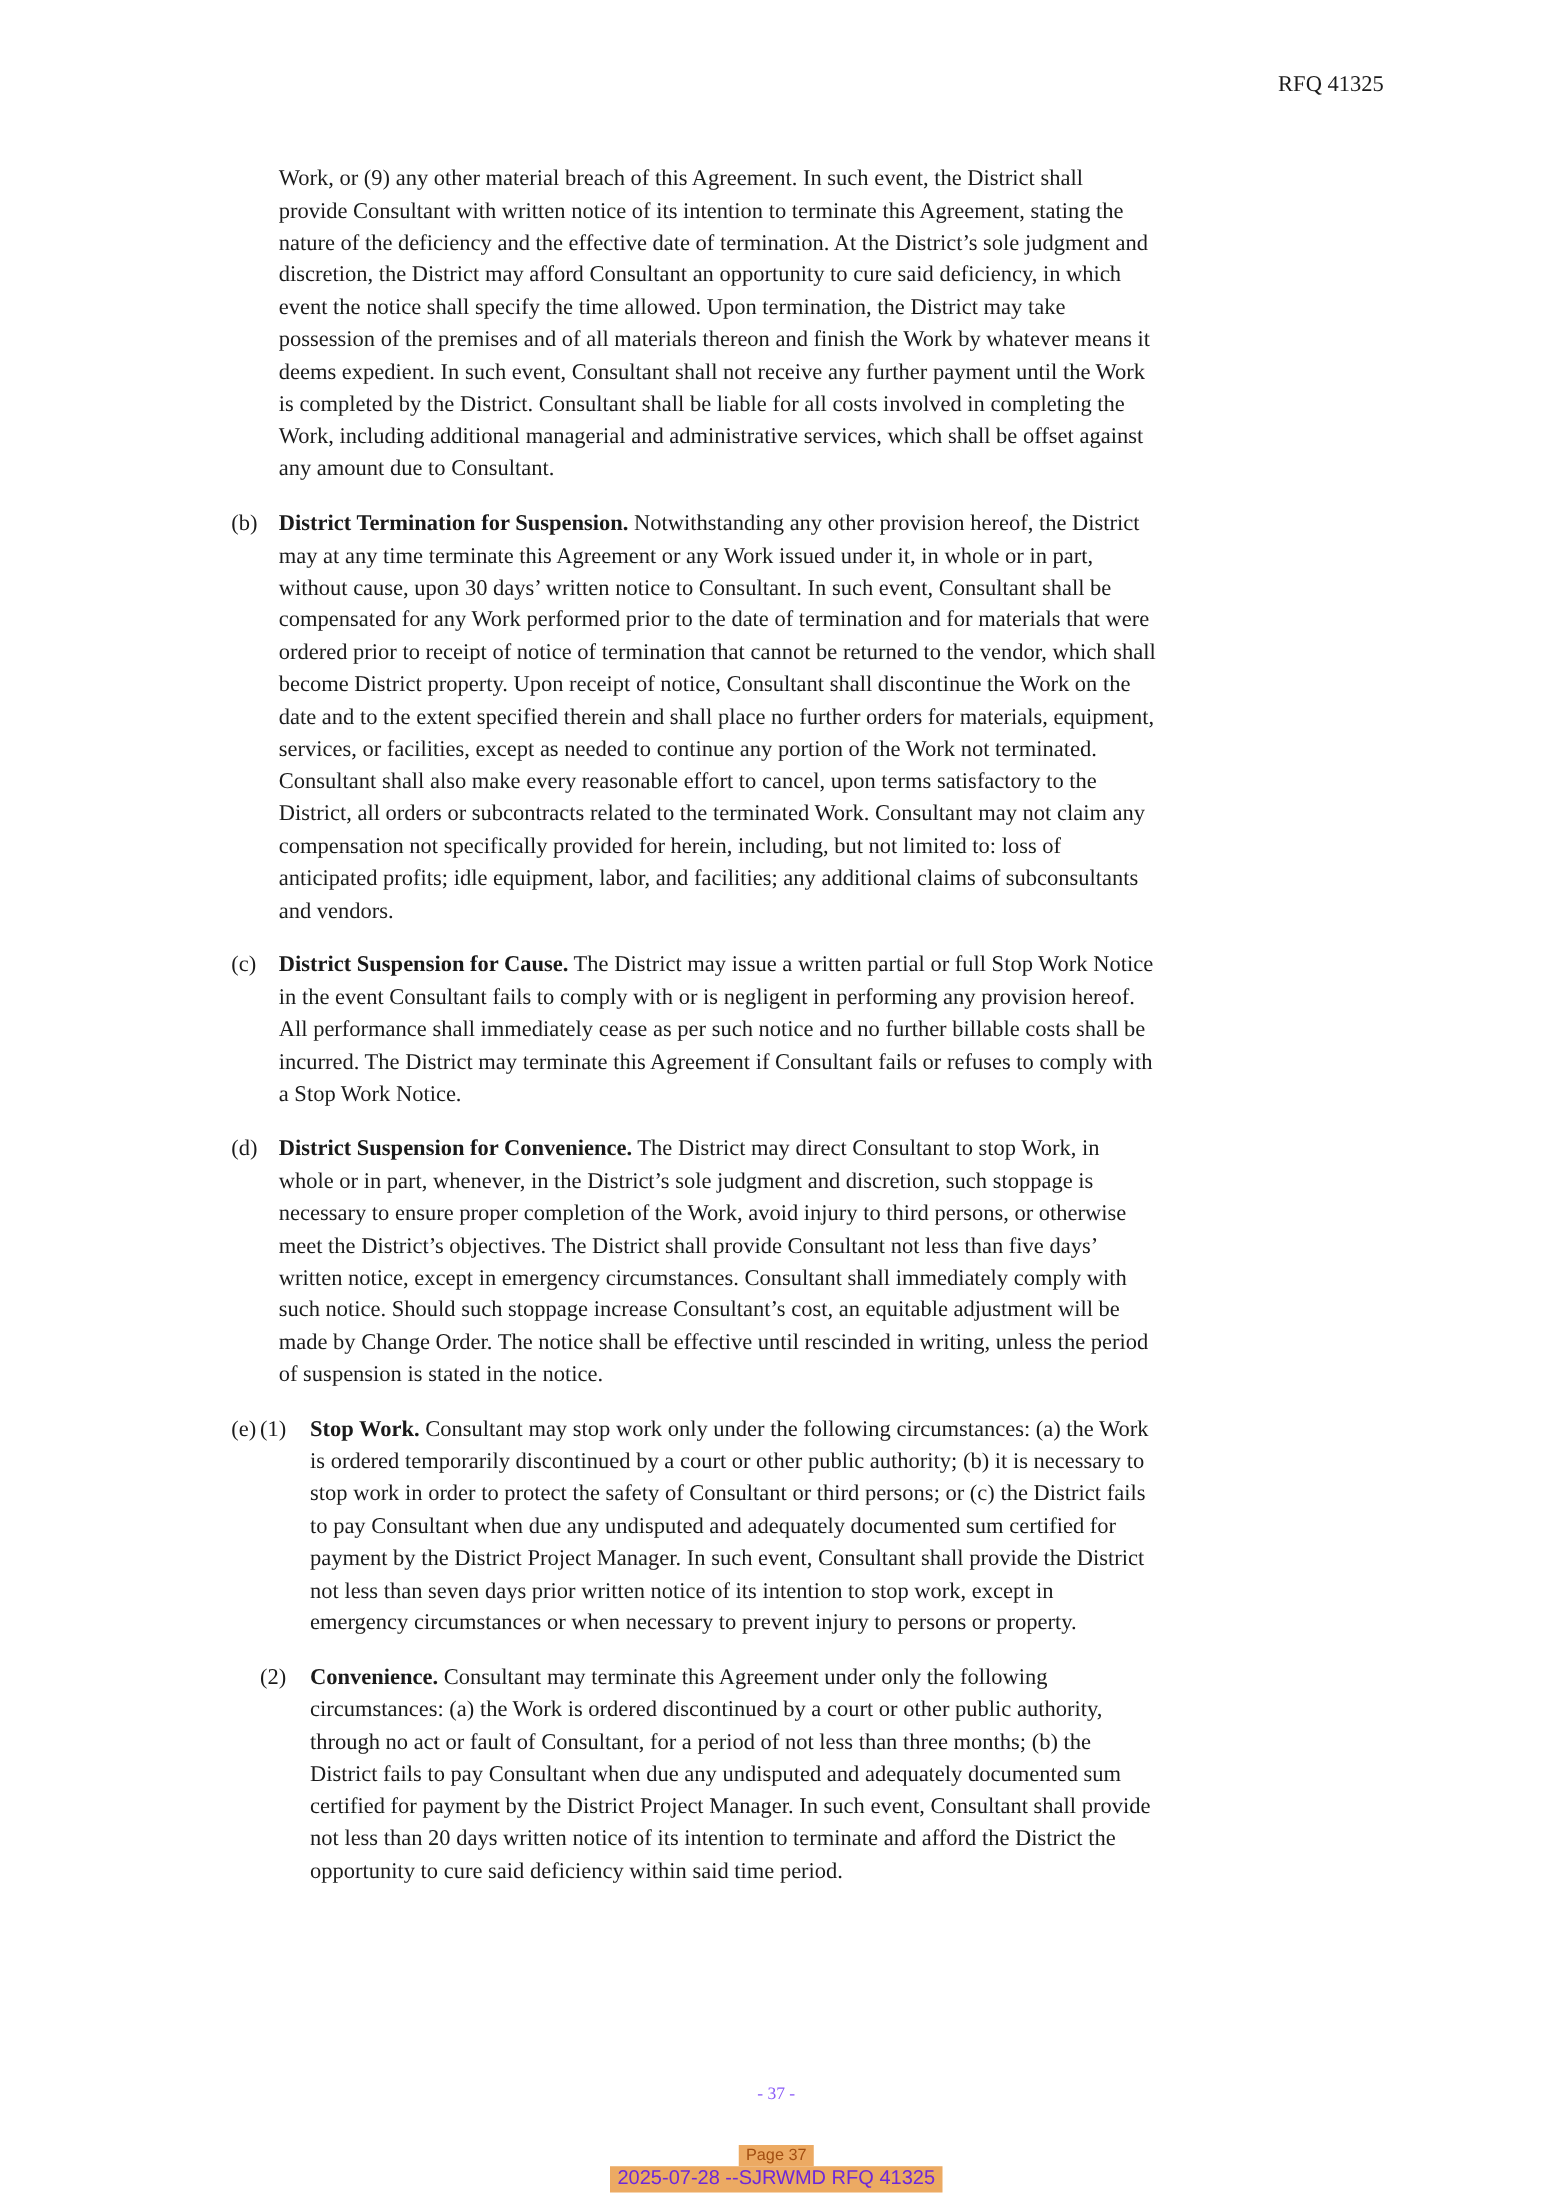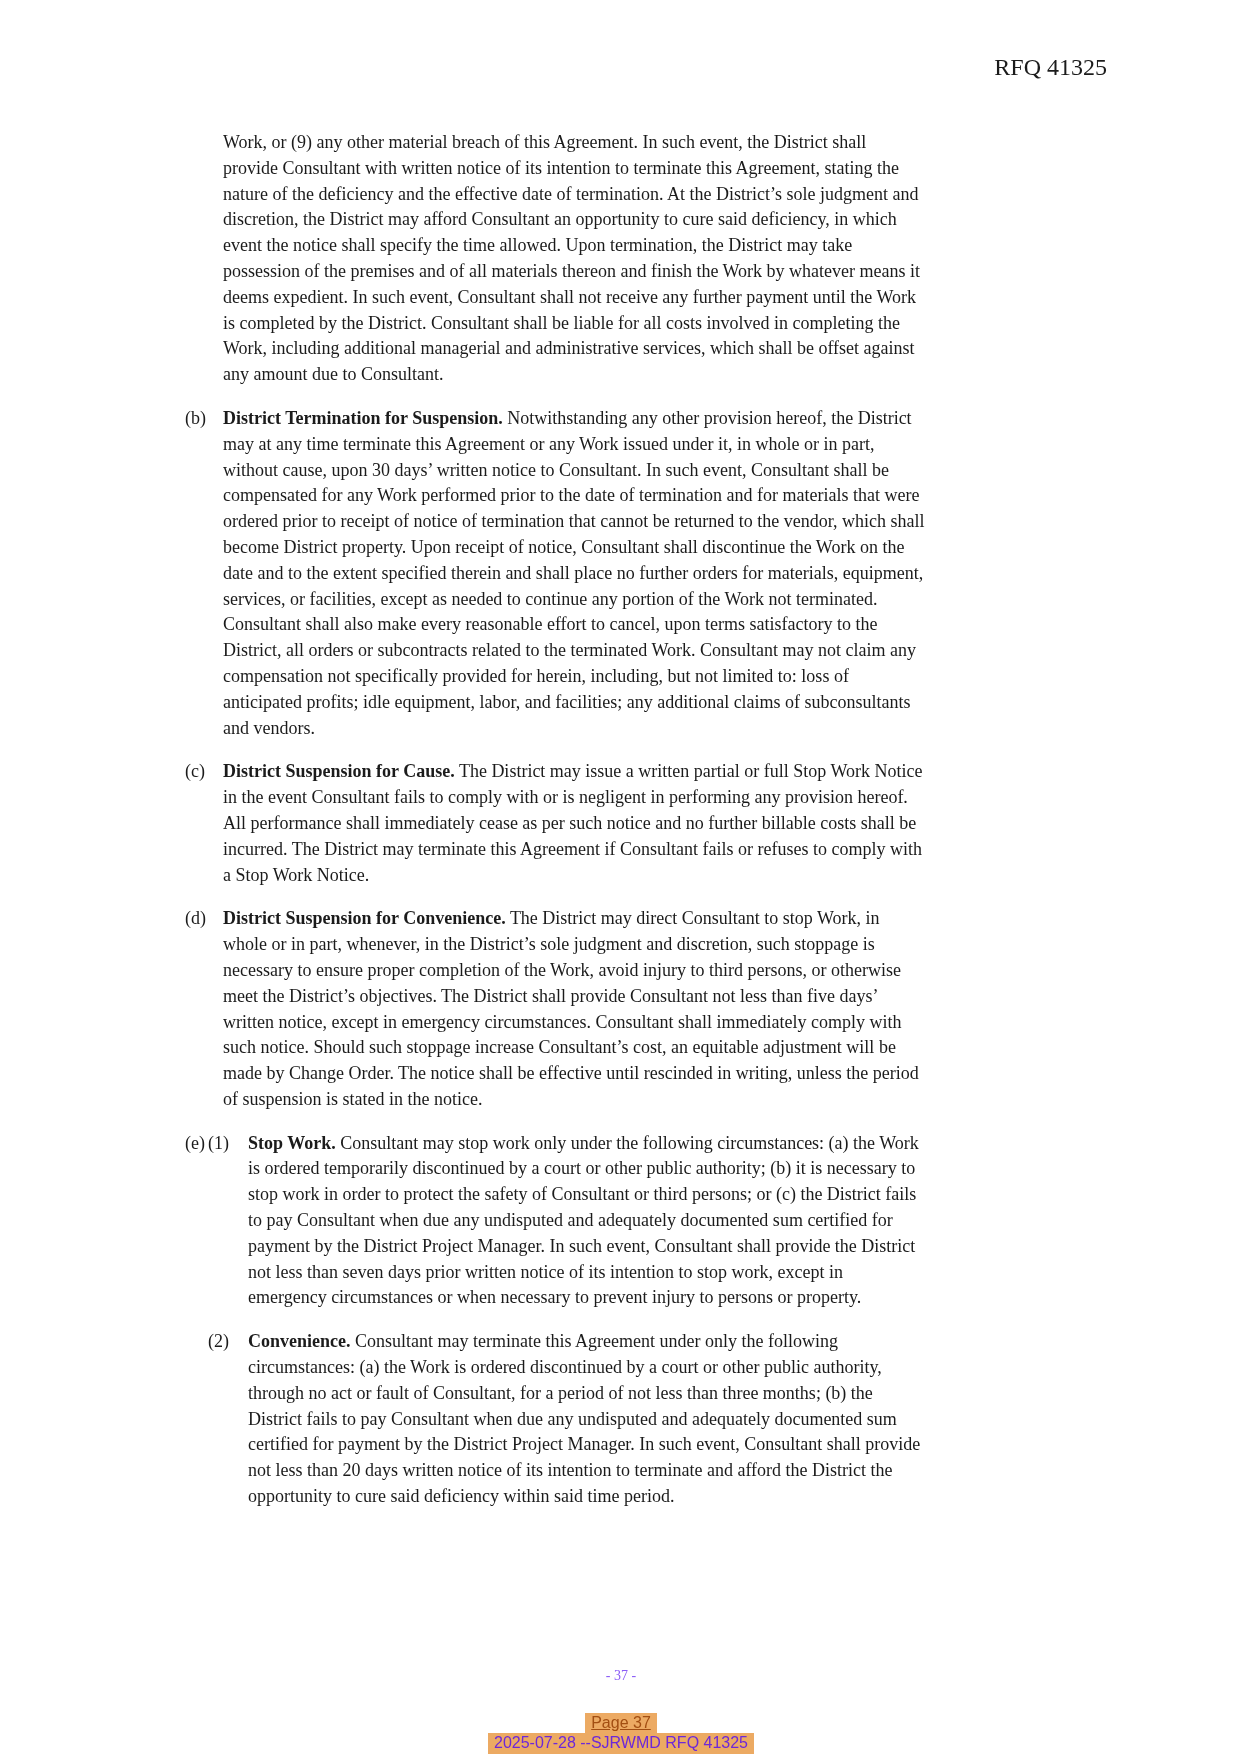--- a/index.html
+++ b/index.html
@@ -13,21 +13,21 @@
     height: 1755px;
     background: #ffffff;
     overflow: hidden;
     font-family: "Liberation Serif", "DejaVu Serif", serif;
     color: #1b1b1b;
   }
   .header-right {
     position: absolute;
     top: 54px;
     right: 135px;
-    font-size: 24px;
+    font-size: 18px;
     line-height: 26px;
     color: #1b1b1b;
   }
   .content {
     position: absolute;
     left: 173px;
     top: 130px;
     width: 960px;
     font-size: 18px;
     line-height: 25.8px;
@@ -75,23 +75,22 @@
     display: flex;
     flex-direction: column;
     align-items: center;
     font-family: "Liberation Sans", "DejaVu Sans", sans-serif;
   }
   .stamp-badge {
     display: inline-block;
     line-height: 1.1;
   }
   .stamp-badge.b1 {
-    font-size: 16px;
+    font-size: 13px;
     padding: 1px 6px 2px 6px;
-    text-decoration: underline;
   }
   .stamp-badge.b2 {
     font-size: 16px;
     padding: 1px 6px 2px 6px;
   }
 </style>
 </head>
 <body>
 
 <div class="page">

